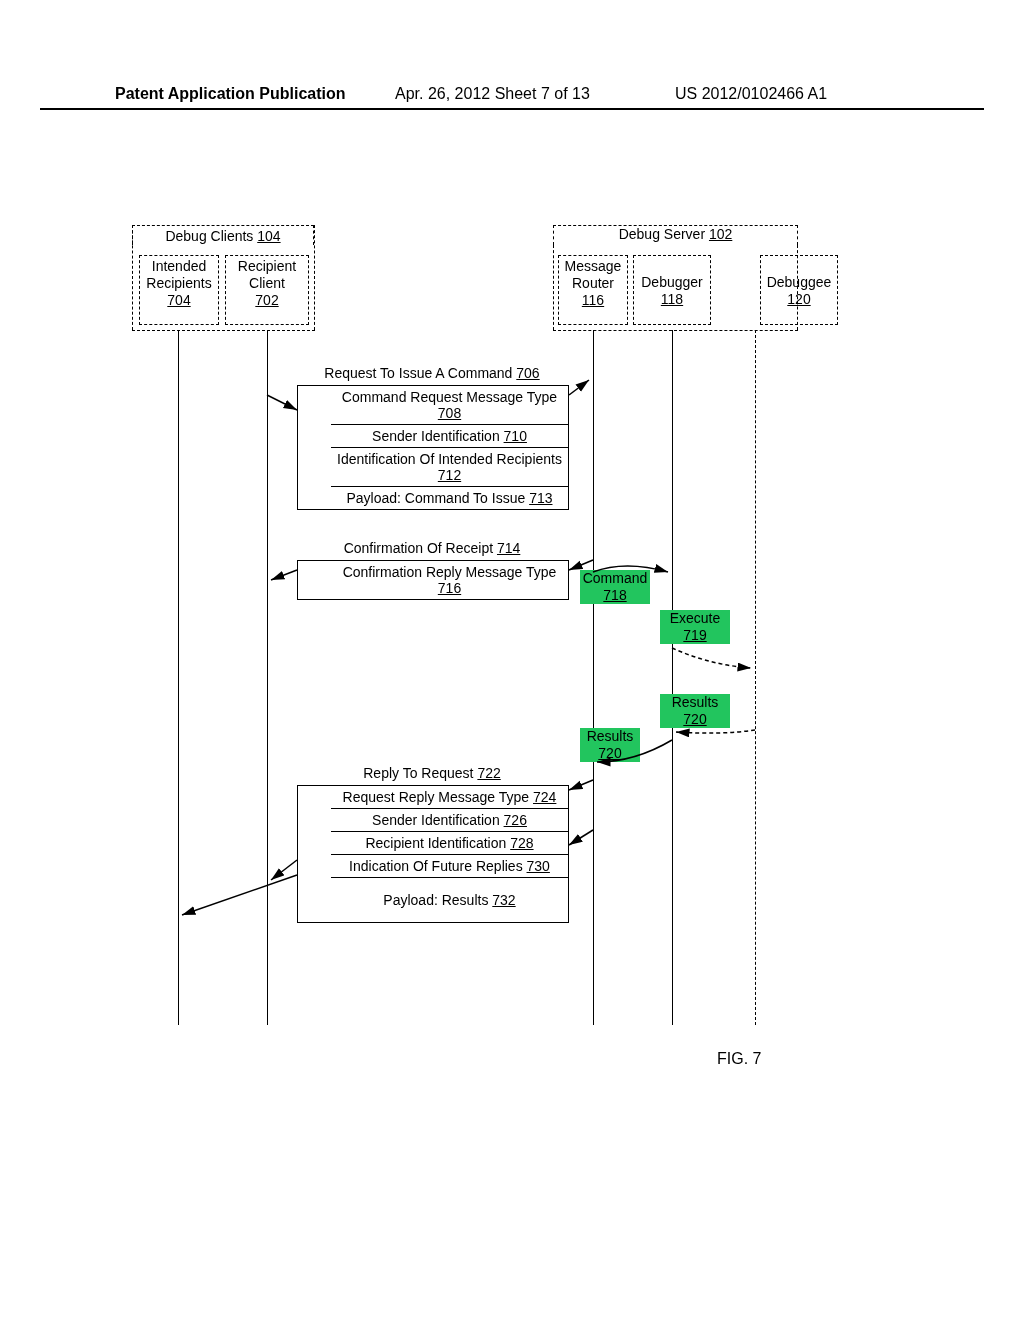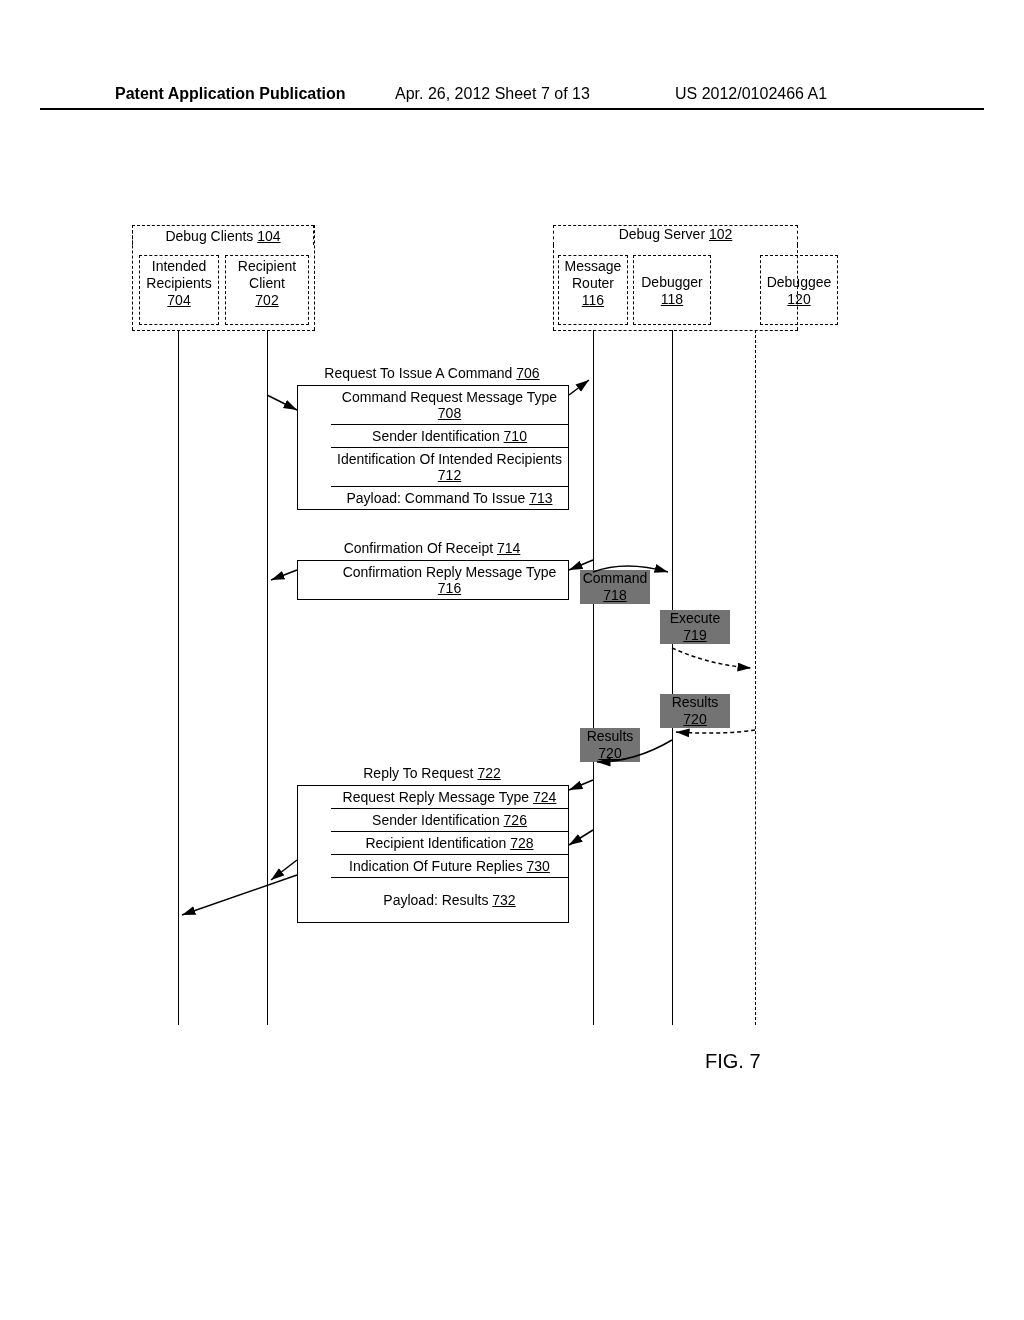--- a/index.html
+++ b/index.html
@@ -58,23 +58,23 @@
   .msg-row {
     border-top:1px solid #000;
     padding:3px 6px;
     text-align:center;
   }
   .msg-row:first-child { border-top:none; }
   .mini-label {
     position:absolute;
     font-size:14px;
     text-align:center;
-    background:#737373;
-  }
-  .fig-label { position:absolute; font-size:20px; }
+    background:#22c55e;
+  }
+  .fig-label { position:absolute; font-size:16px;margin-left:12px; }
   svg.overlay { position:absolute; top:0; left:0; }
 </style>
 </head>
 <body>
 
 <div class="header">
   <span class="left">Patent Application Publication</span>
   <span class="mid">Apr. 26, 2012  Sheet 7 of 13</span>
   <span class="right">US 2012/0102466 A1</span>
 </div>

